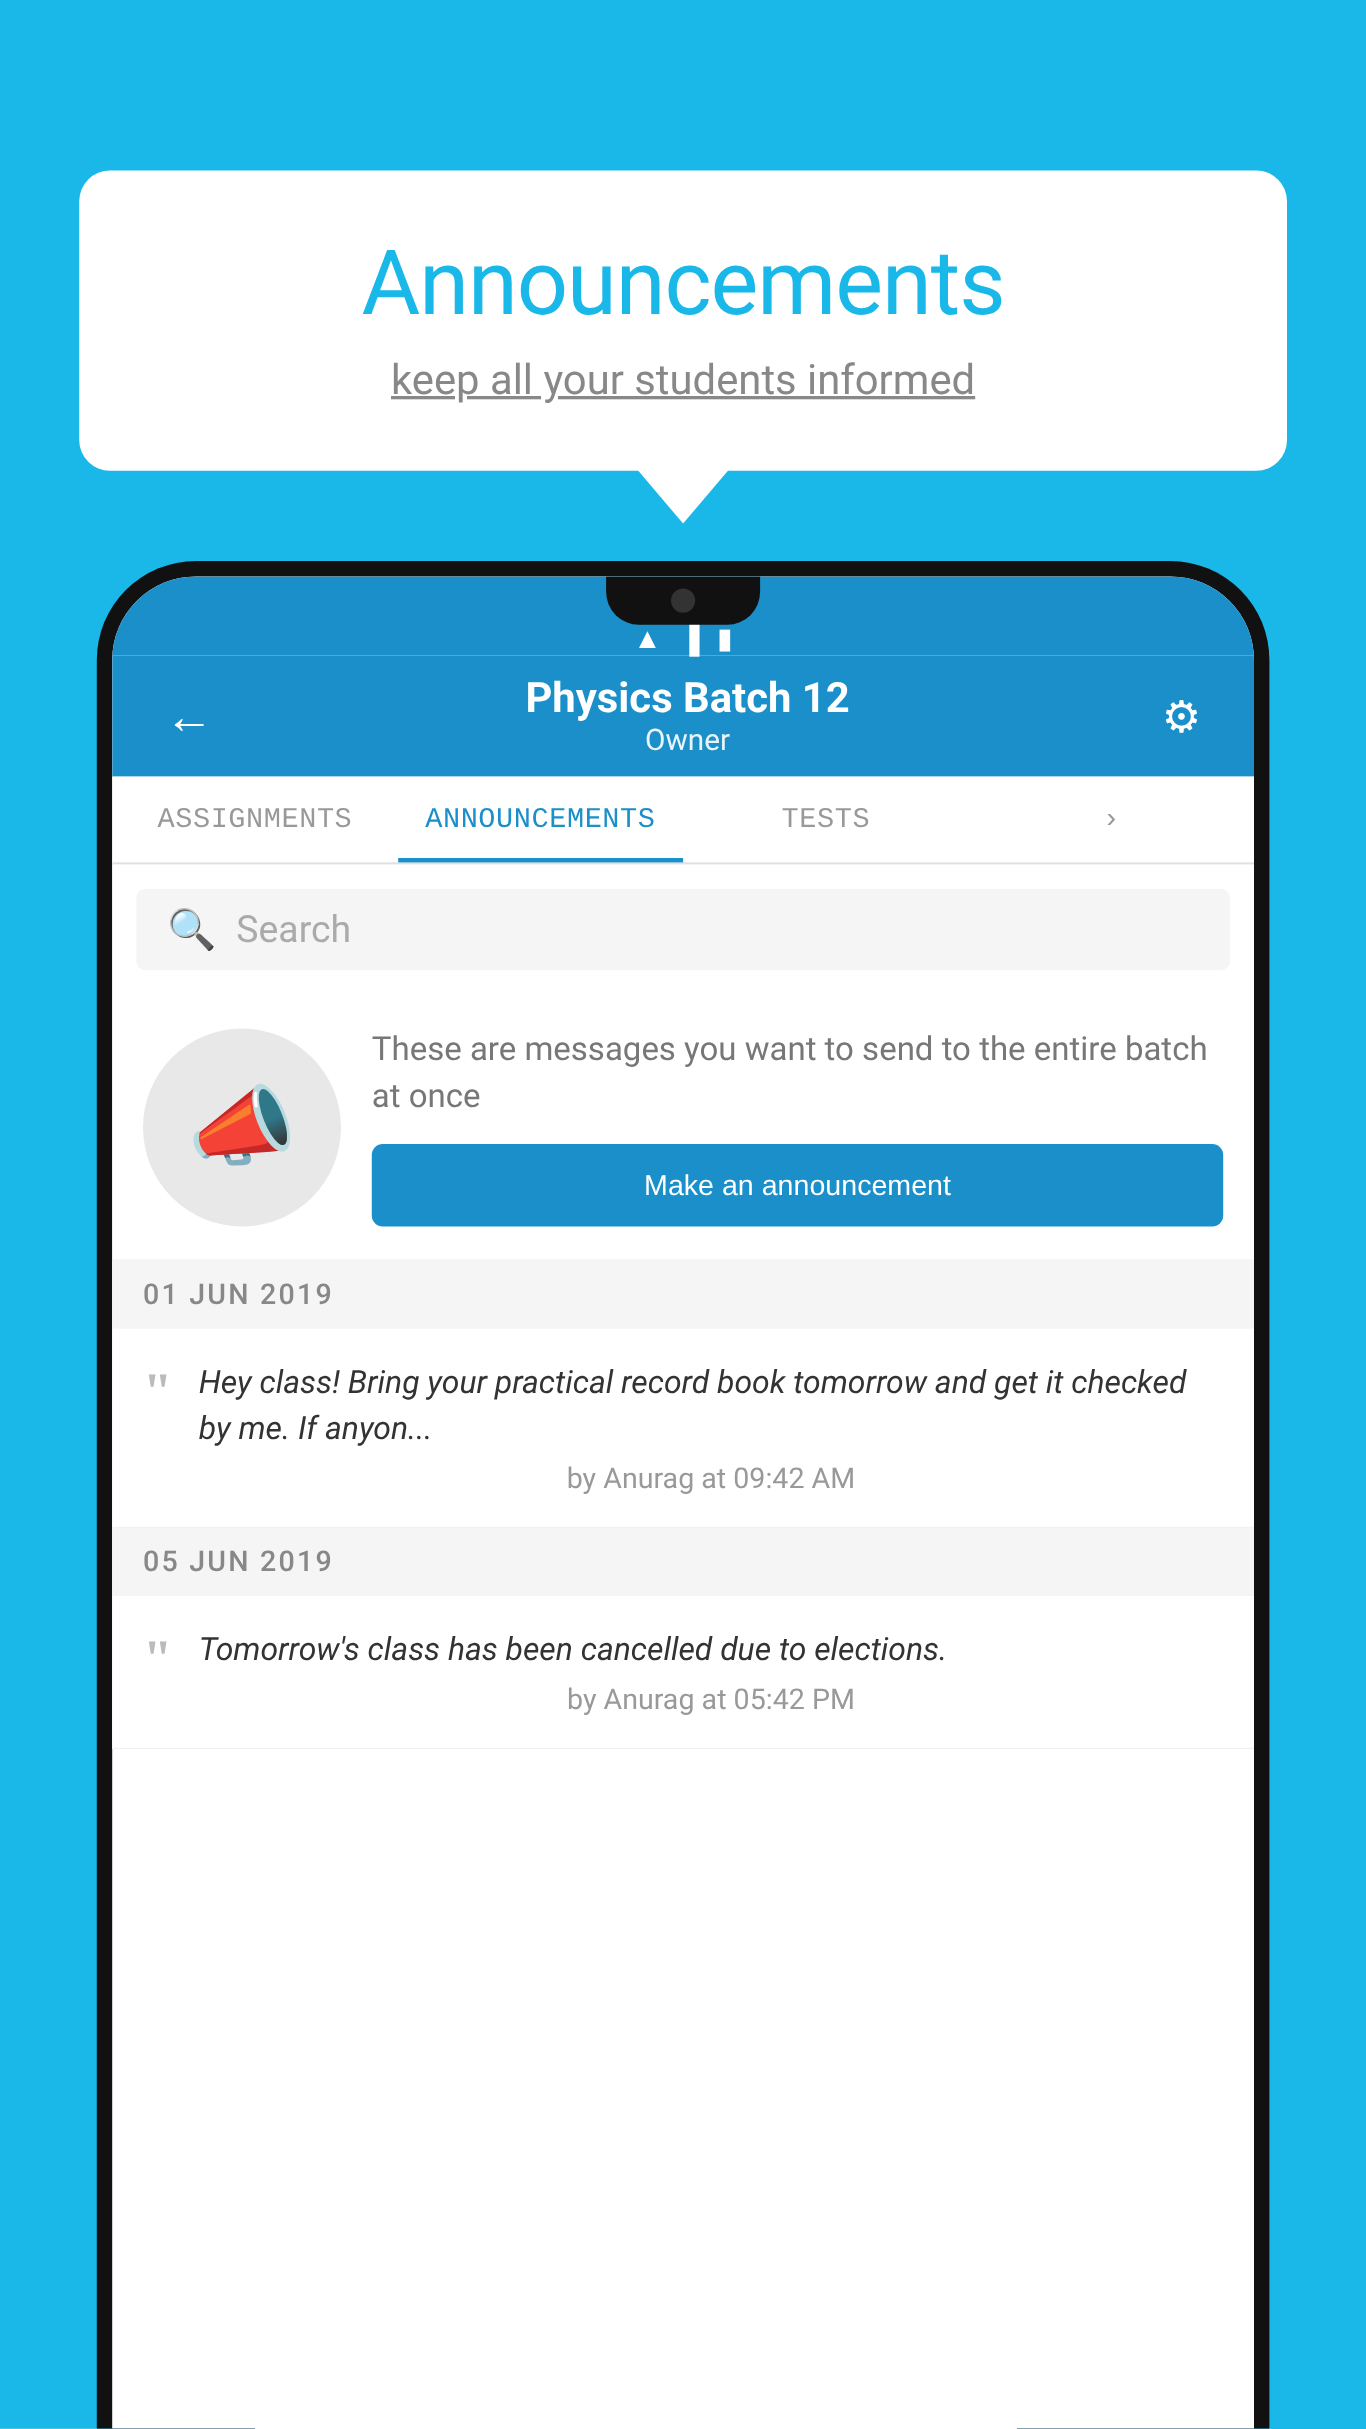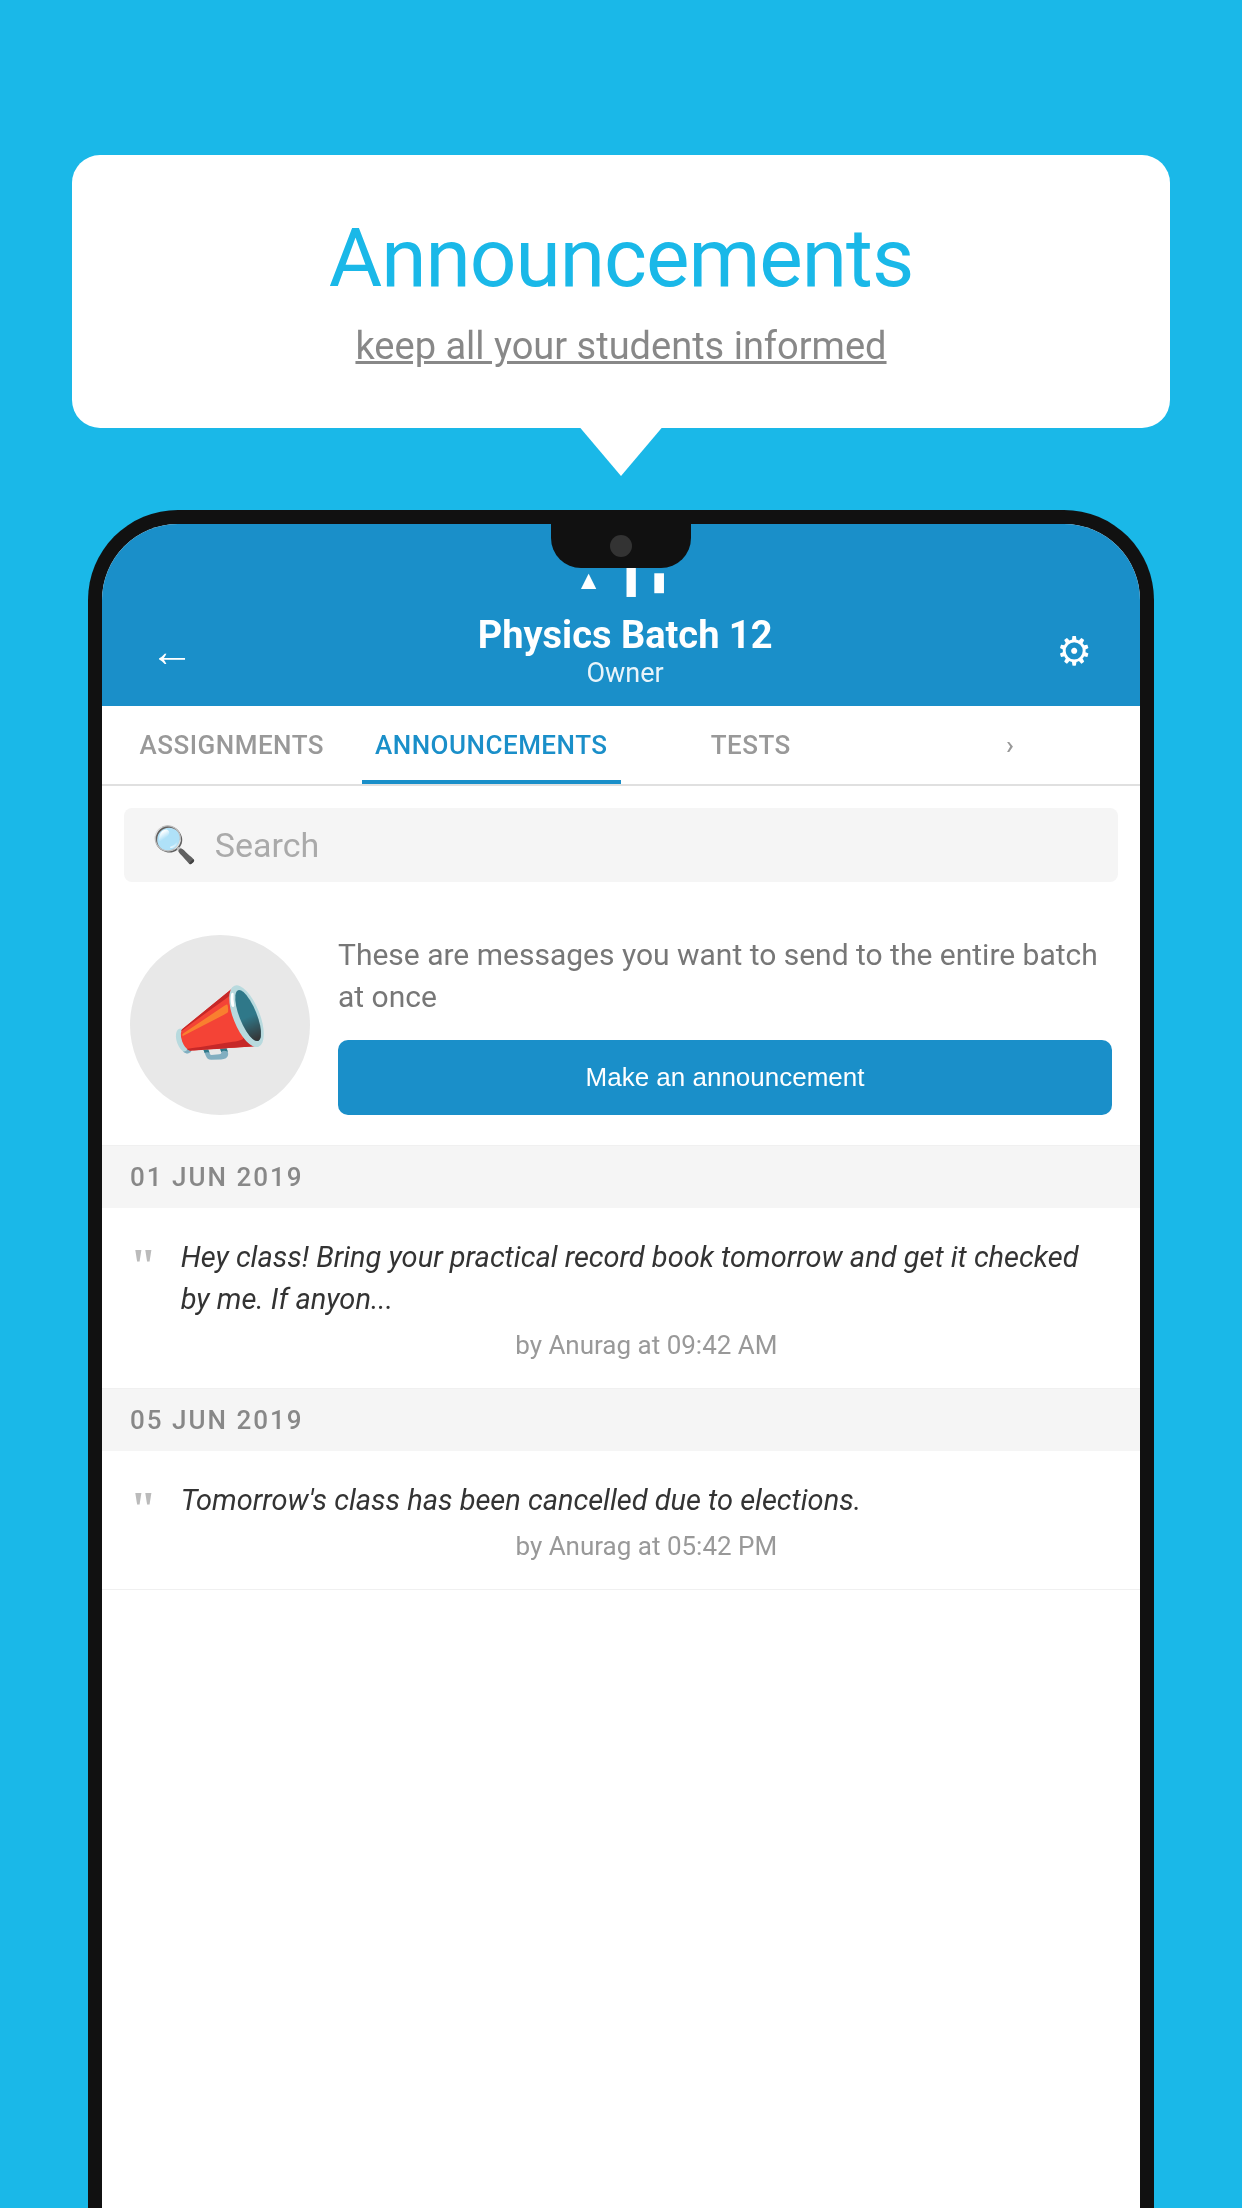--- a/index.html
+++ b/index.html
@@ -193,20 +193,21 @@
       flex: 1;
       display: flex;
       align-items: center;
       justify-content: center;
       font-size: 26px;
       font-weight: 500;
       color: #999;
       cursor: pointer;
       position: relative;
       letter-spacing: 0.5px;
+      font-family: Liberation Mono, monospace;
     }
 
     .tab-item.active {
       color: #1a8fc9;
     }
 
     .tab-item.active::after {
       content: '';
       position: absolute;
       bottom: 0;

